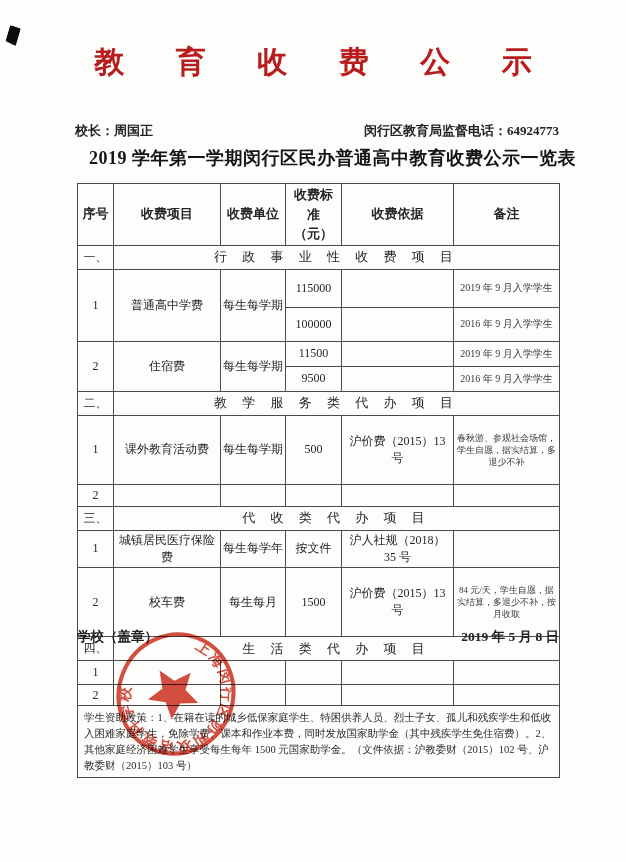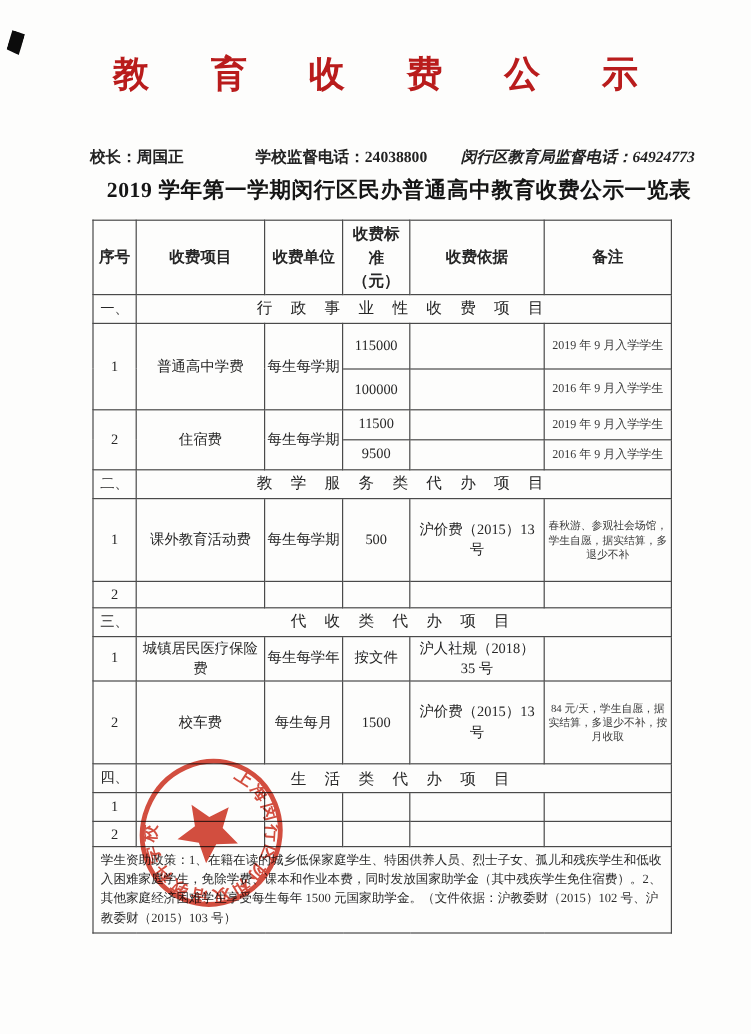--- a/index.html
+++ b/index.html
@@ -11,21 +11,21 @@
     position:absolute;left:7px;top:26px;width:12px;height:19px;background:#0c0c0c;
     transform:rotate(14deg);clip-path:polygon(8% 0,100% 6%,92% 100%,0 88%);
   }
   .doc-title{
     position:absolute;top:42px;left:0;width:626px;margin:0;text-align:center;
     font-size:30px;font-weight:bold;letter-spacing:22px;text-indent:22px;color:#b91c1c;
   }
   .info-line{position:absolute;top:122px;left:0;width:626px;height:18px;font-weight:bold;font-size:13px;}
   .info-line .principal{position:absolute;left:75px;}
   .info-line .school-phone{position:absolute;left:213px;}
-  .info-line .district-phone{position:absolute;left:384px;font-style:italic;}
+  .info-line .district-phone{position:absolute;left:364px;}
   .table-title{
     position:absolute;top:146px;left:76px;width:500px;margin:0;
     font-size:18px;font-weight:900;letter-spacing:.5px;color:#151515;white-space:nowrap;text-align:right;
   }
   table.fee-table{
     position:absolute;left:77px;top:183px;width:482px;table-layout:fixed;
     border-collapse:collapse;font-size:12px;color:#262626;
   }
   .fee-table td,.fee-table th{
     border:1px solid #4a4a4a;text-align:center;vertical-align:middle;
@@ -56,21 +56,20 @@
 <body>
 
 <div class="page">
 
   <div class="scan-mark"></div>
 
   <h1 class="doc-title">教 育 收 费 公 示</h1>
 
   <div class="info-line">
     <span class="principal">校长：周国正</span>
-    <span class="school-phone">学校监督电话：24038800</span>
     <span class="district-phone">闵行区教育局监督电话：64924773</span>
   </div>
 
   <h2 class="table-title">2019 学年第一学期闵行区民办普通高中教育收费公示一览表</h2>
 
   <table class="fee-table">
     <colgroup>
       <col style="width:36px">
         <col style="width:107px">
         <col style="width:65px">
@@ -187,20 +186,24 @@
       <td></td>
       <td></td>
     </tr>
 
     <tr>
       <td class="footnote" colspan="6">学生资助政策：1、在籍在读的城乡低保家庭学生、特困供养人员、烈士子女、孤儿和残疾学生和低收入困难家庭学生，免除学费、课本和作业本费，同时发放国家助学金（其中残疾学生免住宿费）。2、其他家庭经济困难学生享受每生每年 1500 元国家助学金。（文件依据：沪教委财（2015）102 号、沪教委财（2015）103 号）</td>
     </tr>
   </tbody>
     </table>
 
+  <div class="sign-row">
+    <span class="seal-label">学校（盖章）</span>
+    <span class="date">2019 年 5 月 8 日</span>
+  </div>
 
   <svg class="stamp" width="172" height="156" viewBox="0 0 172 156">
     <g transform="rotate(112 86 76)">
       <ellipse cx="86" cy="76" rx="60" ry="57" fill="none" stroke="#d03a2b" stroke-width="4"></ellipse>
       <path fill="#d03a2b" d="M86 52 L93.2 68.6 L111.2 70.4 L97.6 82.4 L101.6 100 L86 90.6 L70.4 100 L74.4 82.4 L60.8 70.4 L78.8 68.6 Z"></path>
       <path id="stamp-text-path" fill="none" d="M 86,76 m -49,0 a 49,46 0 1,1 98,0 a 49,46 0 1,1 -98,0"></path>
       <text font-size="14.5" font-weight="bold" fill="#d03a2b" letter-spacing="2" font-family="Liberation Serif, serif">
         <textPath href="#stamp-text-path" startOffset="0">上海闵行区协和双语教科学校</textPath>
       </text>
     </g>

